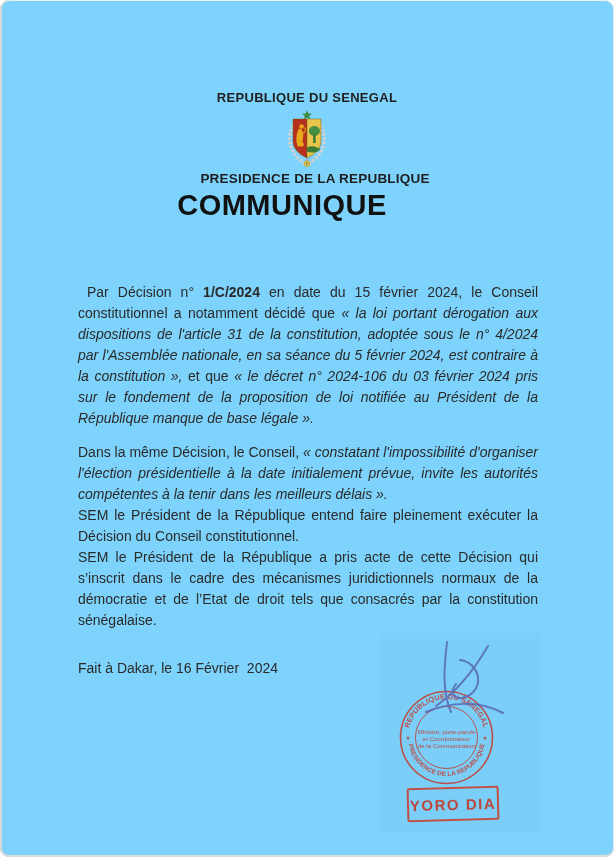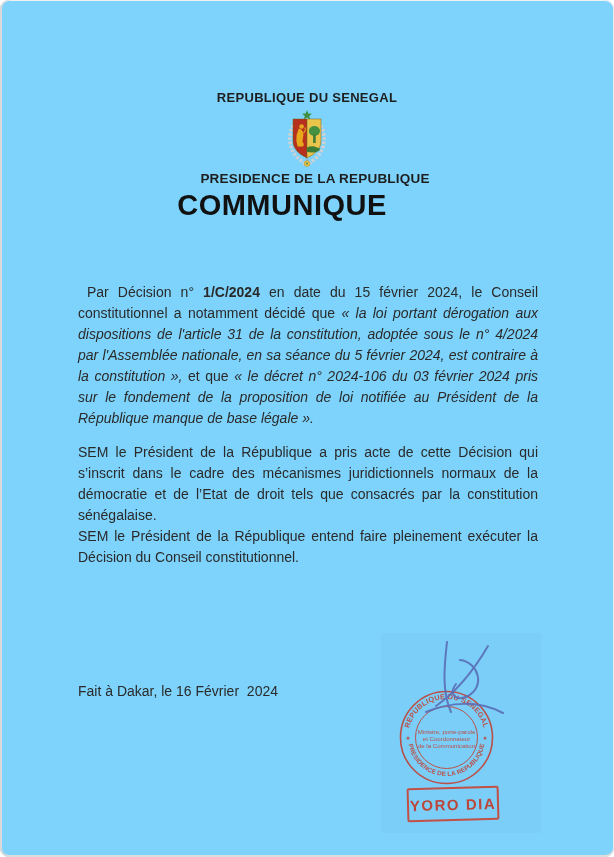--- a/index.html
+++ b/index.html
@@ -42,21 +42,21 @@
     position:absolute;left:78px;top:258px;width:460px;
     font-size:14px;line-height:21px;text-align:justify;color:#2a2a2a;margin-top:24px;
   }
   .body-text p{margin:0;}
   .body-text p.indent{text-indent:9px;}
   .body-text p.gap{margin-bottom:13px;}
   .run-regular{font-style:normal;font-weight:normal;}
   .run-bold{font-weight:bold;}
   .run-italic{font-style:italic;}
   .dateline{
-    position:absolute;left:78px;top:683px;
+    position:absolute;left:78px;top:660px;
     font-size:14px;color:#2a2a2a;white-space:pre;
   }
   .stamp-backdrop{
     position:absolute;left:381px;top:633px;width:160px;height:200px;
     background:rgba(0,0,0,0.018);border-radius:2px;
   }
   .round-stamp{
     position:absolute;left:398px;top:689px;width:97px;height:97px;
     opacity:.92;
   }
@@ -106,22 +106,23 @@
     <circle cx="24" cy="54.6" r="2.8" fill="#e9c54b" stroke="#b08f20" stroke-width="0.6"></circle>
     <circle cx="24" cy="54.6" r="1" fill="#3f8d3f"></circle>
   </svg>
 
   <div class="institution">PRESIDENCE DE LA REPUBLIQUE</div>
 
   <div class="doc-title">COMMUNIQUE</div>
 
   <div class="body-text">
       <p class="indent gap"><span class="run-regular">Par Décision n° </span><span class="run-bold">1/C/2024</span><span class="run-regular"> en date du 15 février 2024, le Conseil constitutionnel a notamment décidé que </span><span class="run-italic">« la loi portant dérogation aux dispositions de l'article 31 de la constitution, adoptée sous le n° 4/2024 par l'Assemblée nationale, en sa séance du 5 février 2024, est contraire à la constitution »,</span><span class="run-regular"> et que </span><span class="run-italic">« le décret n° 2024-106 du 03 février 2024 pris sur le fondement de la proposition de loi notifiée au Président de la République manque de base légale ».</span></p>
+      <p><span class="run-regular">Dans la même Décision, le Conseil, </span><span class="run-italic">« constatant l'impossibilité d'organiser l'élection présidentielle à la date initialement prévue, invite les autorités compétentes à la tenir dans les meilleurs délais ».</span></p>
+      <p><span class="run-regular">SEM le Président de la République entend faire pleinement exécuter la Décision du Conseil constitutionnel.</span></p>
       <p><span class="run-regular">SEM le Président de la République a pris acte de cette Décision qui s’inscrit dans le cadre des mécanismes juridictionnels normaux de la démocratie et de l’Etat de droit tels que consacrés par la constitution sénégalaise.</span></p>
-      <p><span class="run-regular">SEM le Président de la République entend faire pleinement exécuter la Décision du Conseil constitutionnel.</span></p>
     </div>
 
   <div class="dateline">Fait à Dakar, le 16 Février  2024</div>
 
   <div class="stamp-backdrop"></div>
 
   <svg class="round-stamp" viewBox="0 0 97 97" aria-hidden="true">
     <defs>
       <path id="arcTop" d="M 10 48.5 A 38.5 38.5 0 0 1 87 48.5"></path>
       <path id="arcBottom" d="M 10 48.5 A 38.5 38.5 0 0 0 87 48.5"></path>

